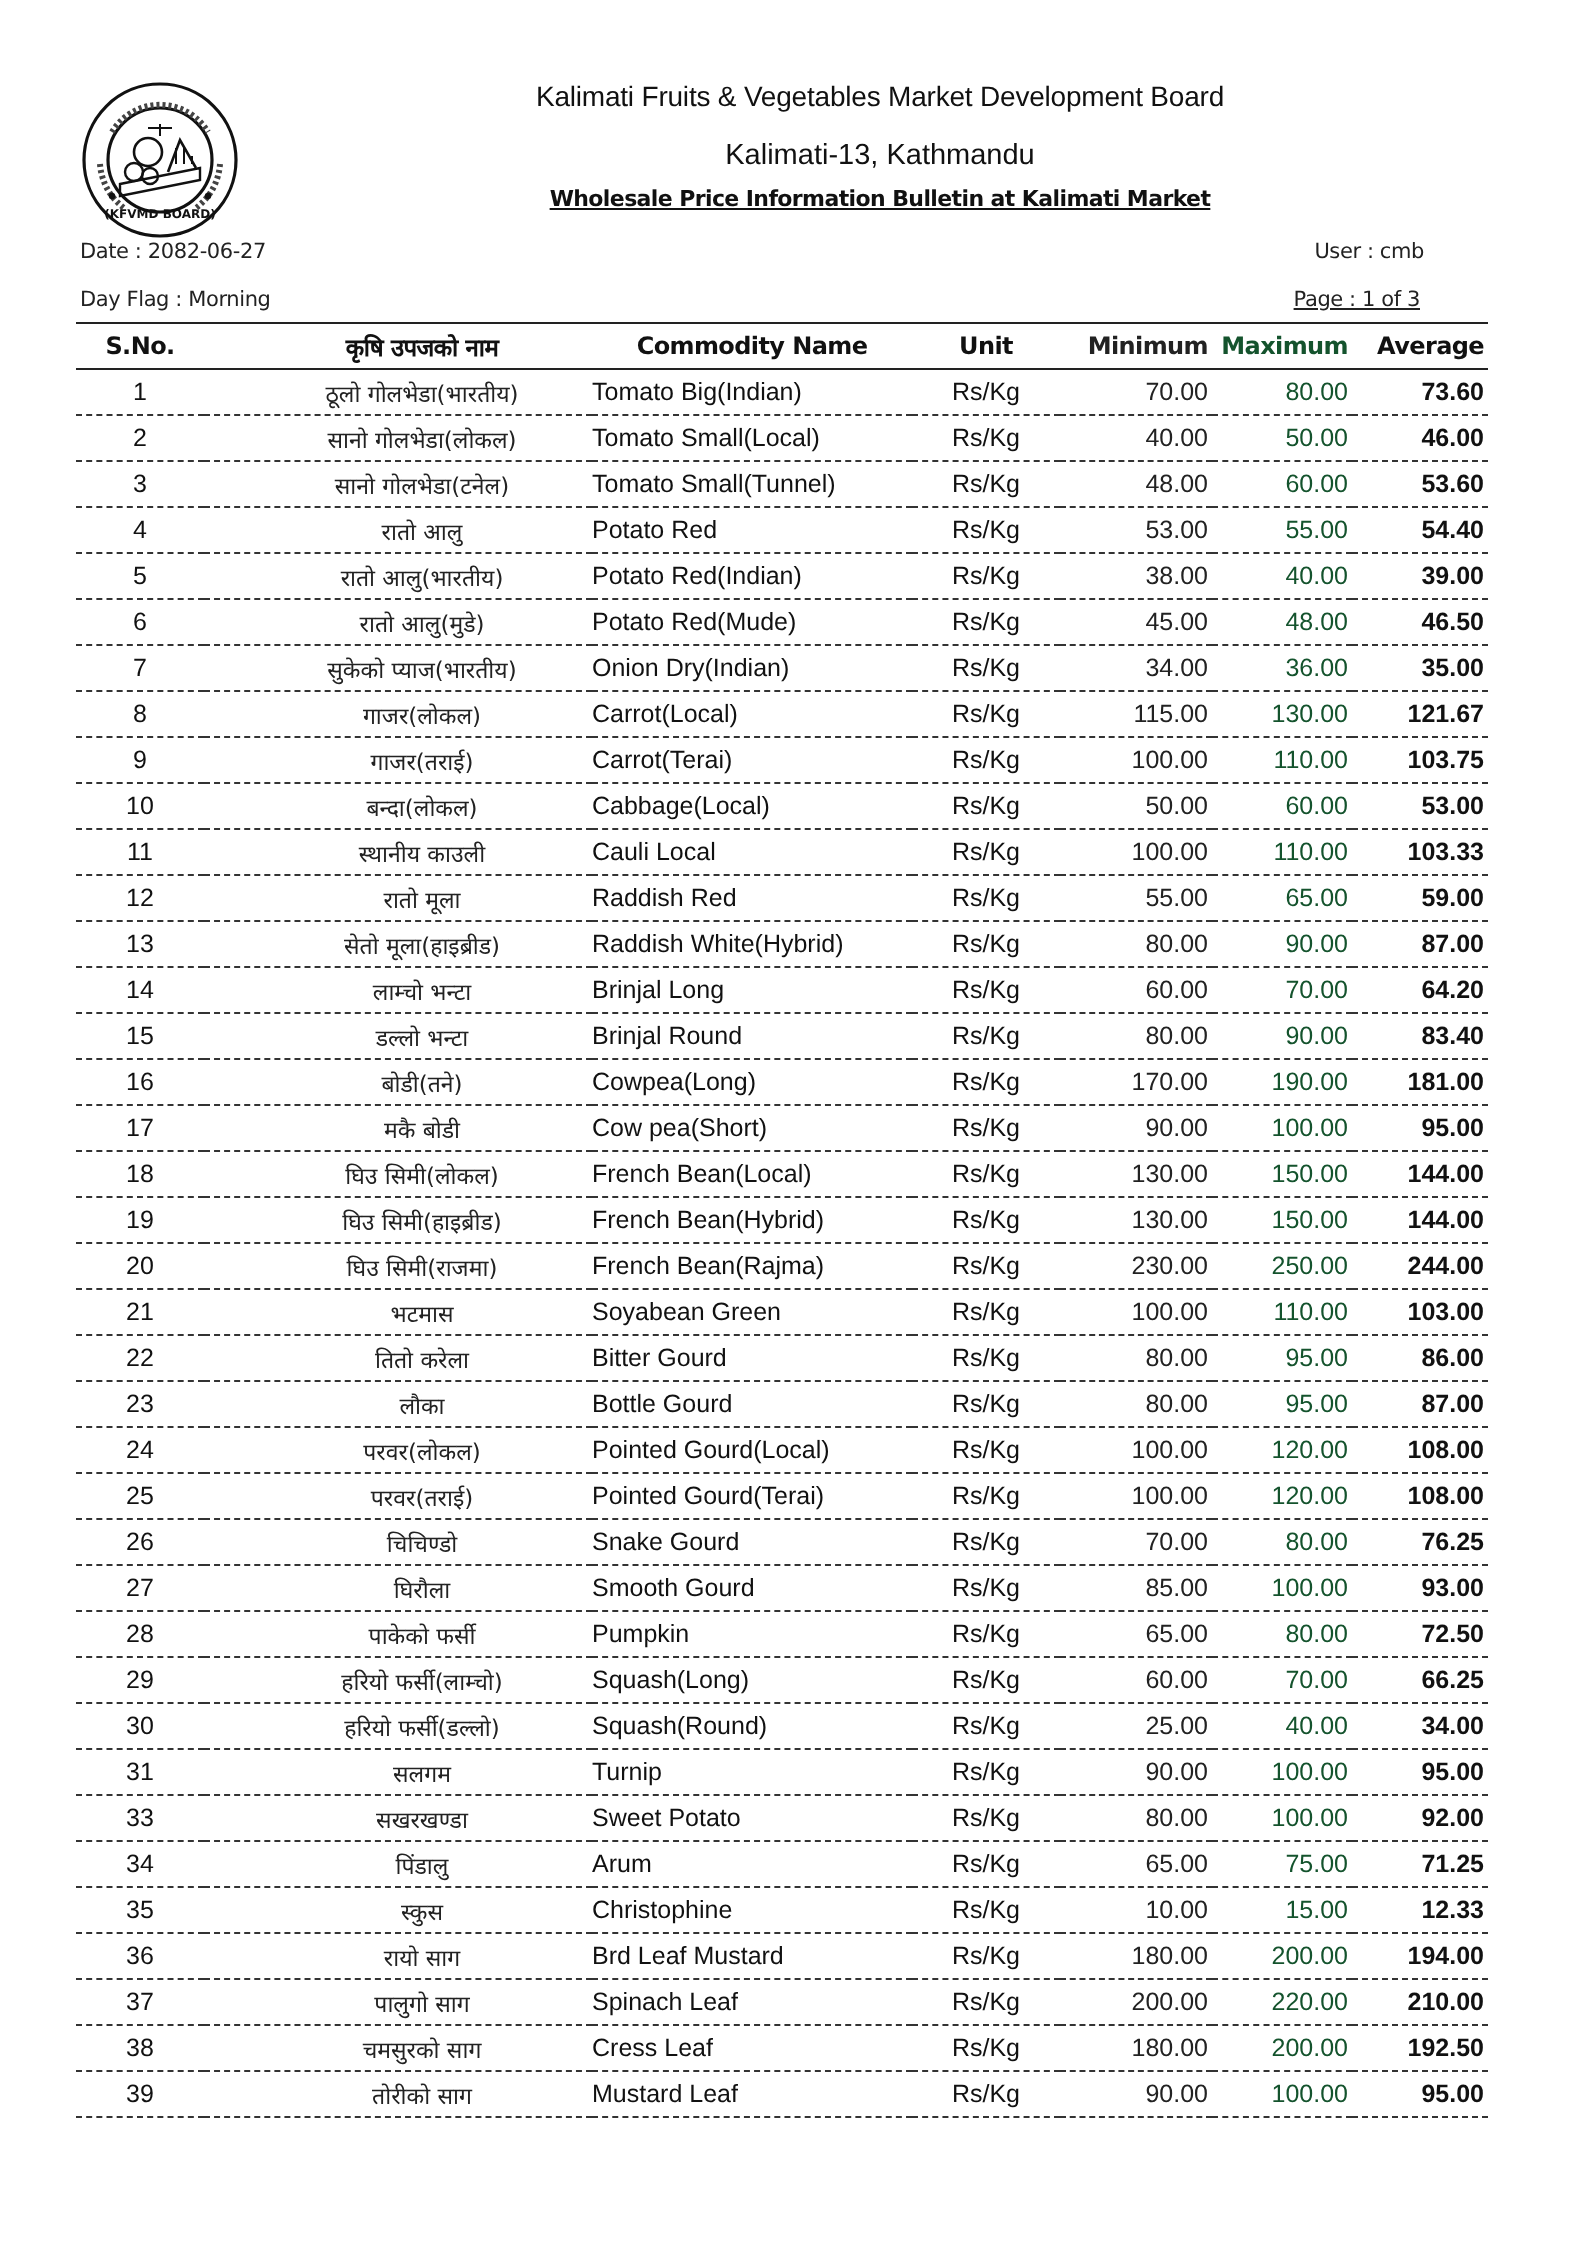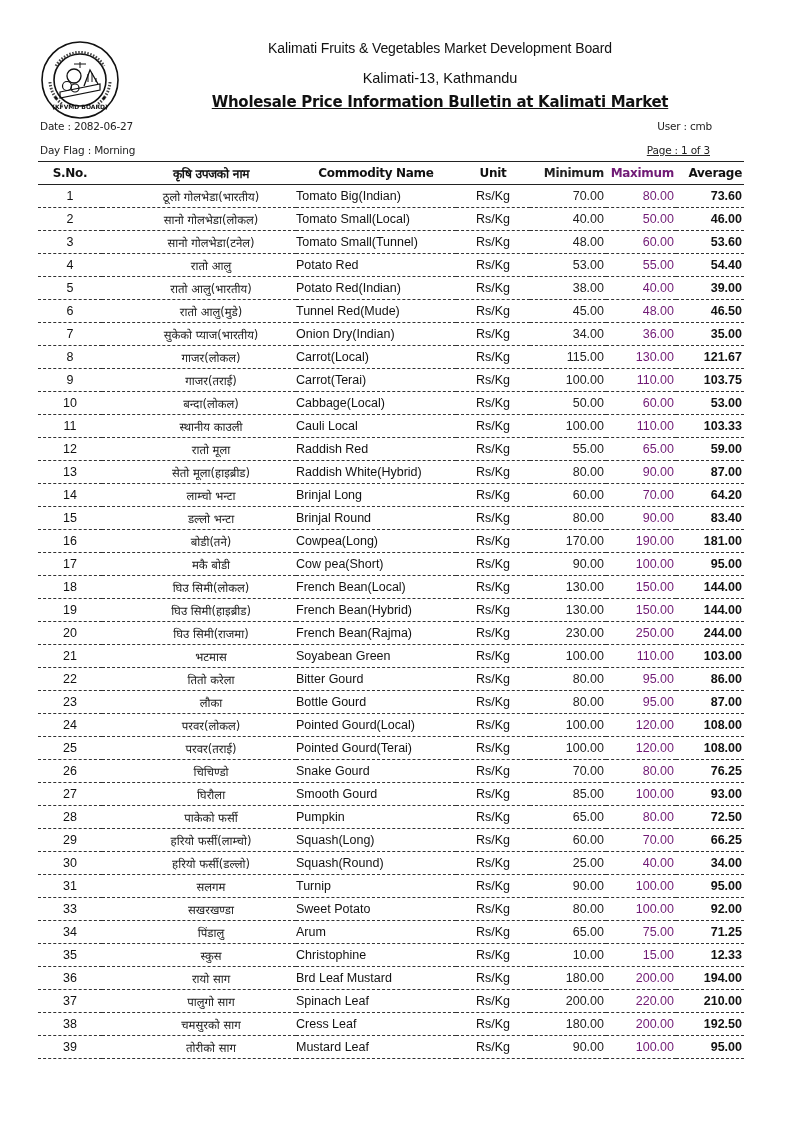--- a/index.html
+++ b/index.html
@@ -39,21 +39,21 @@
       width: 580px;
       text-align: center;
       font-size: 14.5px;
     }
     .bulletin-title {
       position: absolute;
       left: 150px;
       top: 93px;
       width: 580px;
       text-align: center;
-      font-size: 15px;
+      font-size: 11px;
       font-weight: bold;
       text-decoration: underline;
       font-family: "DejaVu Sans", sans-serif;
       letter-spacing: -0.3px;
     }
     .meta {
       position: absolute;
       font-size: 10.5px;
       font-family: "DejaVu Sans", sans-serif;
       color: #222;
@@ -90,21 +90,21 @@
       border-bottom: 1px dashed #333;
       vertical-align: middle;
       white-space: nowrap;
       overflow: hidden;
     }
     .c-sno { width: 64px; text-align: center; }
     .c-np { width: 170px; text-align: center; padding-left: 24px !important; font-family: "DejaVu Sans", sans-serif; font-size: 11.5px !important; color: #222; }
     .c-en { width: 160px; text-align: left; }
     .c-unit { width: 74px; text-align: center; margin-top: 23px; }
     .c-min { width: 74px; text-align: right; padding-right: 2px !important; color: #222; }
-    .c-max { width: 68px; text-align: right; padding-right: 2px !important; color: #701a75; margin-left: 42px; }
+    .c-max { width: 68px; text-align: right; padding-right: 2px !important; color: #14532d; margin-left: 42px; }
     .c-avg { width: 66px; text-align: right; font-weight: bold; padding-right: 2px !important; }
     th.c-np { font-size: 12px !important; color: #111; }
     th.c-en { text-align: center; padding-left: 0; }
     th.c-min, th.c-max, th.c-avg { text-align: right; }
   </style>
 </head>
 <body>
 
 <div class="logo">
   <svg width="80" height="80" viewBox="0 0 80 80">
@@ -189,21 +189,21 @@
         <td class="c-np">रातो आलु(भारतीय)</td>
         <td class="c-en">Potato Red(Indian)</td>
         <td class="c-unit">Rs/Kg</td>
         <td class="c-min">38.00</td>
         <td class="c-max">40.00</td>
         <td class="c-avg">39.00</td>
       </tr>
       <tr>
         <td class="c-sno">6</td>
         <td class="c-np">रातो आलु(मुडे)</td>
-        <td class="c-en">Tunnel Red(Mude)</td>
+        <td class="c-en">Potato Red(Mude)</td>
         <td class="c-unit">Rs/Kg</td>
         <td class="c-min">45.00</td>
         <td class="c-max">48.00</td>
         <td class="c-avg">46.50</td>
       </tr>
       <tr>
         <td class="c-sno">7</td>
         <td class="c-np">सुकेको प्याज(भारतीय)</td>
         <td class="c-en">Onion Dry(Indian)</td>
         <td class="c-unit">Rs/Kg</td>

